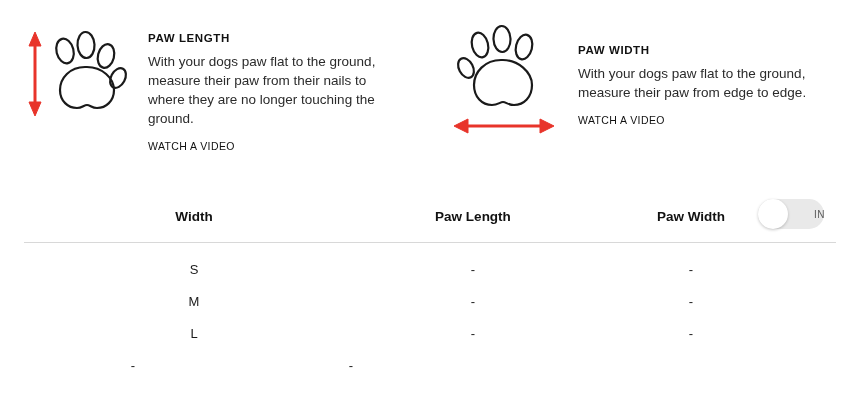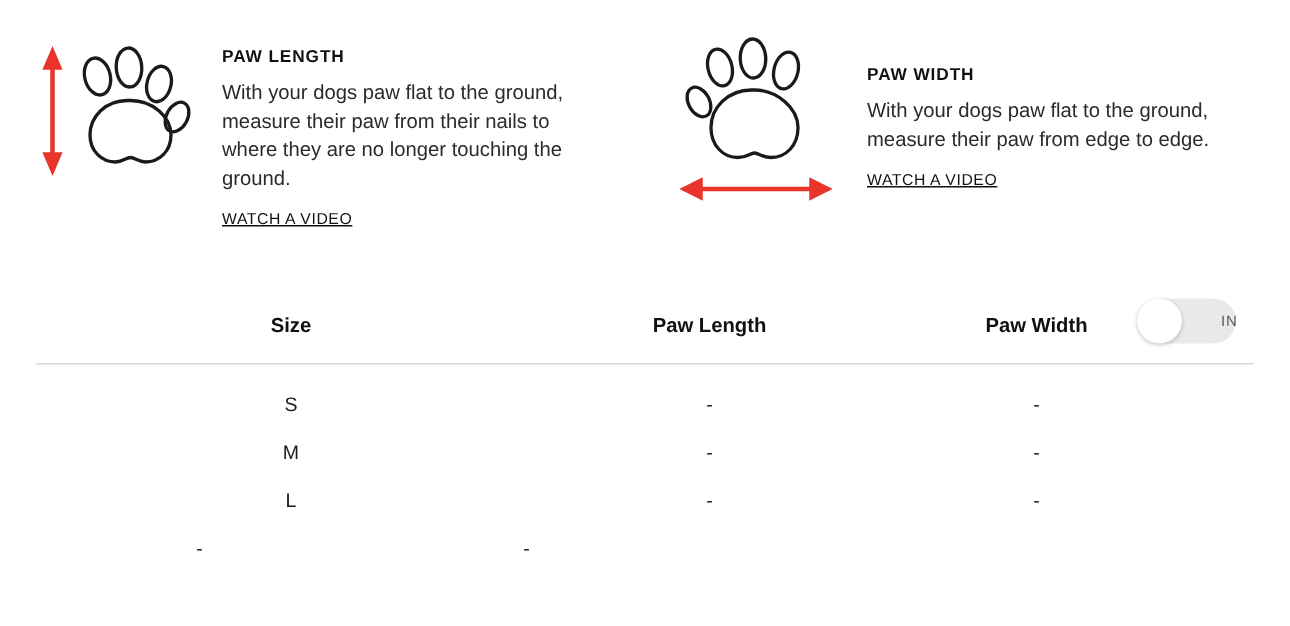--- a/index.html
+++ b/index.html
@@ -53,21 +53,20 @@
     margin: 0;
     color: #2b2b2b;
   }
   .watch-link {
     display: inline-block;
     margin-top: 12px;
     font-size: 10.5px;
     letter-spacing: 0.4px;
     text-transform: uppercase;
     color: #111111;
-    text-decoration: underline;
     cursor: pointer;
   }
 
   
   .size-table {
     position: absolute;
     left: 24px;
     top: 190px;
     width: 812px;
   }
@@ -191,21 +190,21 @@
       <p class="guide-desc">With your dogs paw flat to the ground, measure their paw from edge to edge.</p>
       <a class="watch-link">WATCH A VIDEO</a>
     </div>
   </div>
 
 </div>
 
 <div class="size-table">
 
   <div class="table-head">
-    <div class="th col-size">Size</div>
+    <div class="th col-size">Width</div>
     <div class="th col-length">Paw Length</div>
     <div class="th col-width">Paw Width</div>
     <div class="col-toggle"></div>
   </div>
 
   <div class="divider"></div>
 
   <div class="tr" style="margin-top:10px;">
     <div class="td col-size">S</div>
     <div class="td col-length">-</div>

